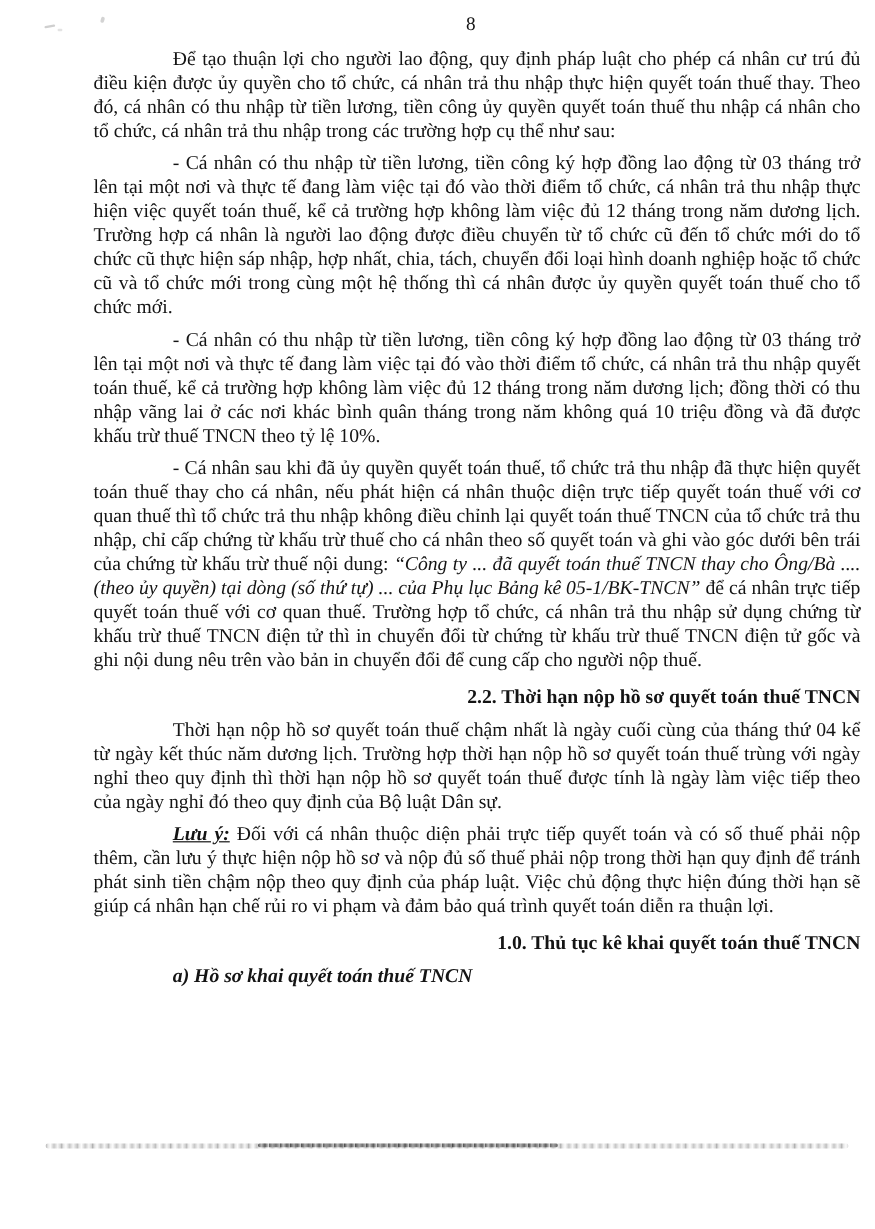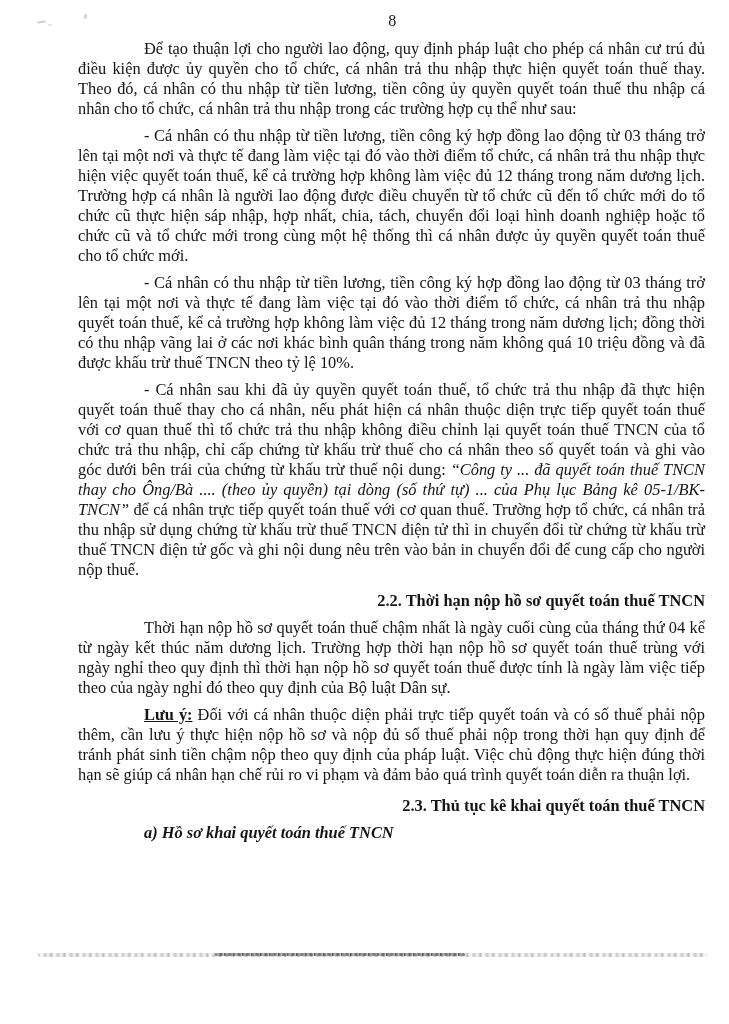--- a/index.html
+++ b/index.html
@@ -19,21 +19,21 @@
   .page-number {
     text-align: center;
     padding-top: 12px;
     font-size: 16px;
     letter-spacing: .5px;
     
     padding-left: 56px;
   }
   .content {
     margin-top: 9px;
-    padding: 0 24px 0 78px;
+    padding: 0 12px 0 78px;
     font-size: 16.4px;
     line-height: 20px;
     text-align: justify;
   }
   p.para {
     margin: 0 0 7px 0;
     text-indent: 66px;
   }
   h3.heading {
     font-size: 16.4px;
@@ -45,20 +45,21 @@
   p.sub-italic {
     font-style: italic;
     margin: 3px 0 0 0;
     text-indent: 66px;
     text-align: left;
     font-weight: bold;
   }
   .note-label {
     font-weight: bold;
     text-decoration: underline;
+    font-style: italic;
   }
   .quote-italic {
     font-style: italic;
   }
   
   .speck {
     position: absolute;
     background: rgba(110,110,110,.55);
     border-radius: 2px;
   }
@@ -111,21 +112,21 @@
     <p class="para">- Cá nhân có thu nhập từ tiền lương, tiền công ký hợp đồng lao động từ 03 tháng trở lên tại một nơi và thực tế đang làm việc tại đó vào thời điểm tổ chức, cá nhân trả thu nhập quyết toán thuế, kể cả trường hợp không làm việc đủ 12 tháng trong năm dương lịch; đồng thời có thu nhập vãng lai ở các nơi khác bình quân tháng trong năm không quá 10 triệu đồng và đã được khấu trừ thuế TNCN theo tỷ lệ 10%.</p>
 
     <p class="para"><span>- Cá nhân sau khi đã ủy quyền quyết toán thuế, tổ chức trả thu nhập đã thực hiện quyết toán thuế thay cho cá nhân, nếu phát hiện cá nhân thuộc diện trực tiếp quyết toán thuế với cơ quan thuế thì tổ chức trả thu nhập không điều chỉnh lại quyết toán thuế TNCN của tổ chức trả thu nhập, chỉ cấp chứng từ khấu trừ thuế cho cá nhân theo số quyết toán và ghi vào góc dưới bên trái của chứng từ khấu trừ thuế nội dung: </span><span class="quote-italic">“Công ty ... đã quyết toán thuế TNCN thay cho Ông/Bà .... (theo ủy quyền) tại dòng (số thứ tự) ... của Phụ lục Bảng kê 05-1/BK-TNCN”</span><span> để cá nhân trực tiếp quyết toán thuế với cơ quan thuế. Trường hợp tổ chức, cá nhân trả thu nhập sử dụng chứng từ khấu trừ thuế TNCN điện tử thì in chuyển đổi từ chứng từ khấu trừ thuế TNCN điện tử gốc và ghi nội dung nêu trên vào bản in chuyển đổi để cung cấp cho người nộp thuế.</span></p>
 
     <h3 class="heading">2.2. Thời hạn nộp hồ sơ quyết toán thuế TNCN</h3>
 
     <p class="para">Thời hạn nộp hồ sơ quyết toán thuế chậm nhất là ngày cuối cùng của tháng thứ 04 kể từ ngày kết thúc năm dương lịch. Trường hợp thời hạn nộp hồ sơ quyết toán thuế trùng với ngày nghỉ theo quy định thì thời hạn nộp hồ sơ quyết toán thuế được tính là ngày làm việc tiếp theo của ngày nghỉ đó theo quy định của Bộ luật Dân sự.</p>
 
     <p class="para"><span class="note-label">Lưu ý:</span><span> Đối với cá nhân thuộc diện phải trực tiếp quyết toán và có số thuế phải nộp thêm, cần lưu ý thực hiện nộp hồ sơ và nộp đủ số thuế phải nộp trong thời hạn quy định để tránh phát sinh tiền chậm nộp theo quy định của pháp luật. Việc chủ động thực hiện đúng thời hạn sẽ giúp cá nhân hạn chế rủi ro vi phạm và đảm bảo quá trình quyết toán diễn ra thuận lợi.</span></p>
 
-    <h3 class="heading">2.3. Thủ tục kê khai quyết toán thuế TNCN</h3>
+    <h3 class="heading">1.0. Thủ tục kê khai quyết toán thuế TNCN</h3>
 
     <p class="sub-italic">a) Hồ sơ khai quyết toán thuế TNCN</p>
 
   </div>
 
   <div class="scan-line"></div>
   <div class="scan-line-dark"></div>
 
 </div>
 

